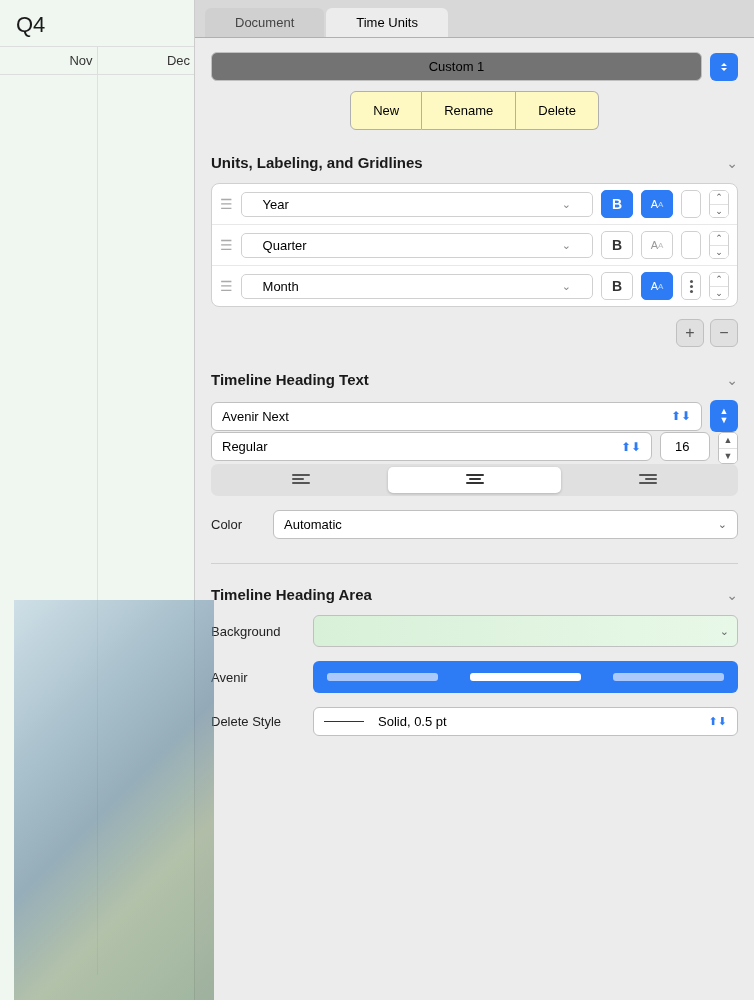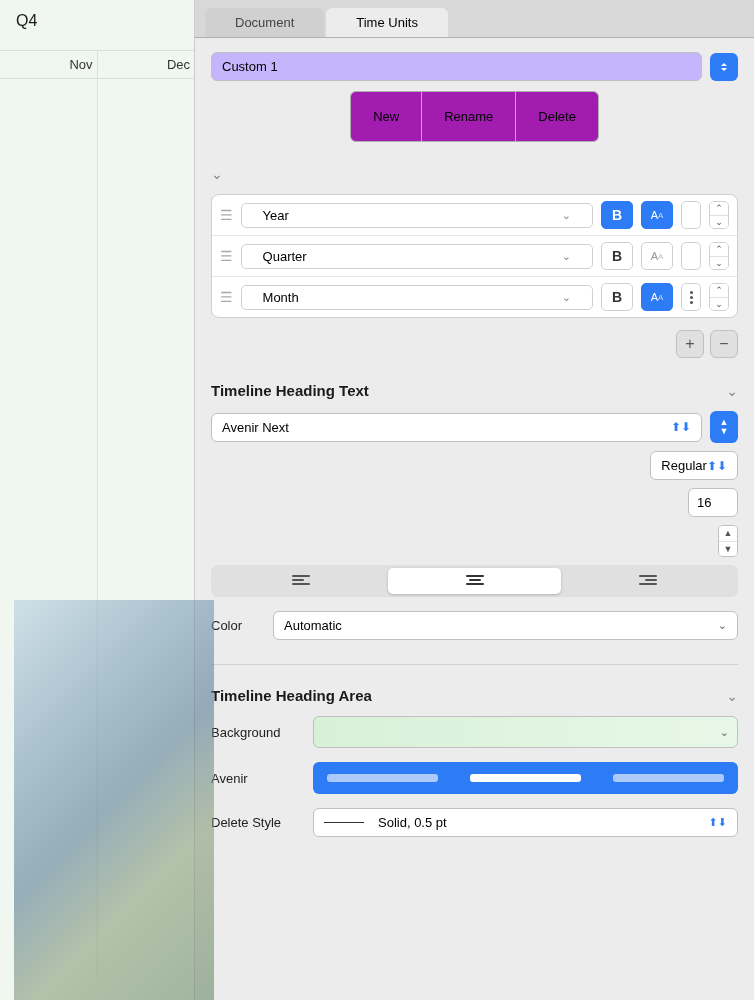--- a/index.html
+++ b/index.html
@@ -15,24 +15,24 @@
     
     .calendar-area {
       width: 195px;
       height: 1000px;
       background: #f0f7f0;
       border-right: 1px solid #ccc;
       flex-shrink: 0;
       position: relative;
     }
     .calendar-q4 {
-      font-size: 16px;
+      font-size: 22px;
       font-weight: 500;
       color: #1a1a1a;
-      padding: 12px 16px 20px 16px;
+      padding: 12px 16px 8px 16px;
       border-bottom: 1px solid #ddd;
     }
     .calendar-months {
       display: flex;
       border-bottom: 1px solid #ddd;
     }
     .cal-month {
       flex: 1;
       text-align: right;
       padding: 6px 4px;
@@ -110,29 +110,29 @@
 
     
     .custom-selector {
       display: flex;
       align-items: center;
       gap: 8px;
       margin-bottom: 10px;
     }
     .select-field {
       flex: 1;
-      background: #c4b5fd;
+      background: #737373;
       border: 1px solid #c0c0c0;
       border-radius: 6px;
       padding: 6px 10px;
       font-size: 13px;
       color: #000;
       display: flex;
       align-items: center;
-      justify-content: flex-start;
+      justify-content: center;
     }
     .stepper-btn {
       width: 28px;
       height: 28px;
       background: #2d7cf6;
       border-radius: 6px;
       display: flex;
       align-items: center;
       justify-content: center;
       cursor: pointer;
@@ -141,24 +141,24 @@
     .stepper-btn svg { fill: white; }
 
     
     .action-buttons {
       display: flex;
       justify-content: center;
       gap: 0;
       margin-bottom: 18px;
     }
     .action-btn {
-      padding: 17px 22px;
+      padding: 11px 22px;
       font-size: 13px;
       color: #000;
-      background: #a21caf;
+      background: #fef9c3;
       border: 1px solid #b0b0b0;
       cursor: pointer;
       outline: none;
     }
     .action-btn:first-child { border-radius: 6px 0 0 6px; }
     .action-btn:last-child { border-radius: 0 6px 6px 0; }
     .action-btn:not(:first-child) { border-left: none; }
 
     
     .section-header {
@@ -306,21 +306,20 @@
       cursor: pointer;
       font-size: 16px;
       color: #555;
     }
 
     
     .font-selector {
       display: flex;
       align-items: center;
       gap: 8px;
-      margin-bottom: 8px;
     }
     .font-name-select {
       flex: 1;
       background: white;
       border: 1px solid #c0c0c0;
       border-radius: 6px;
       padding: 6px 10px;
       font-size: 13px;
       display: flex;
       align-items: center;
@@ -339,24 +338,23 @@
       flex-shrink: 0;
     }
     .blue-stepper span {
       color: white;
       font-size: 9px;
       line-height: 1;
     }
 
     .font-style-row {
       display: flex;
-      align-items: flex-end;
+      align-items: flex-start;
       gap: 8px;
-      margin-bottom: 8px;
-      flex-direction: column;
+      margin-bottom: 0;
     }
     .style-select {
       flex: 1;
       background: white;
       border: 1px solid #c0c0c0;
       border-radius: 6px;
       padding: 6px 10px;
       font-size: 13px;
       display: flex;
       align-items: center;
@@ -364,21 +362,21 @@
     }
     .style-select .blue-arrow {
       color: #2d7cf6;
       font-size: 12px;
     }
     .size-field {
       width: 50px;
       background: white;
       border: 1px solid #c0c0c0;
       border-radius: 6px;
-      padding: 6px 8px;
+      padding: 6px 14px;
       font-size: 13px;
       text-align: left;
     }
     .size-stepper {
       width: 20px;
       height: 32px;
       border: 1px solid #c0c0c0;
       border-radius: 5px;
       display: flex;
       flex-direction: column;
@@ -557,20 +555,21 @@
       </div>
     </div>
 
     <div class="action-buttons">
       <button class="action-btn">New</button>
       <button class="action-btn">Rename</button>
       <button class="action-btn">Delete</button>
     </div>
 
     <div class="section-header">
+      <span class="section-title">Units, Labeling, and Gridlines</span>
       <span class="chevron-icon">⌄</span>
     </div>
 
     <div class="units-table">
 
       <div class="unit-row">
         <span class="drag-handle">☰</span>
         <div class="unit-select">
           <span>Year</span>
           <span class="chevron">⌄</span>

